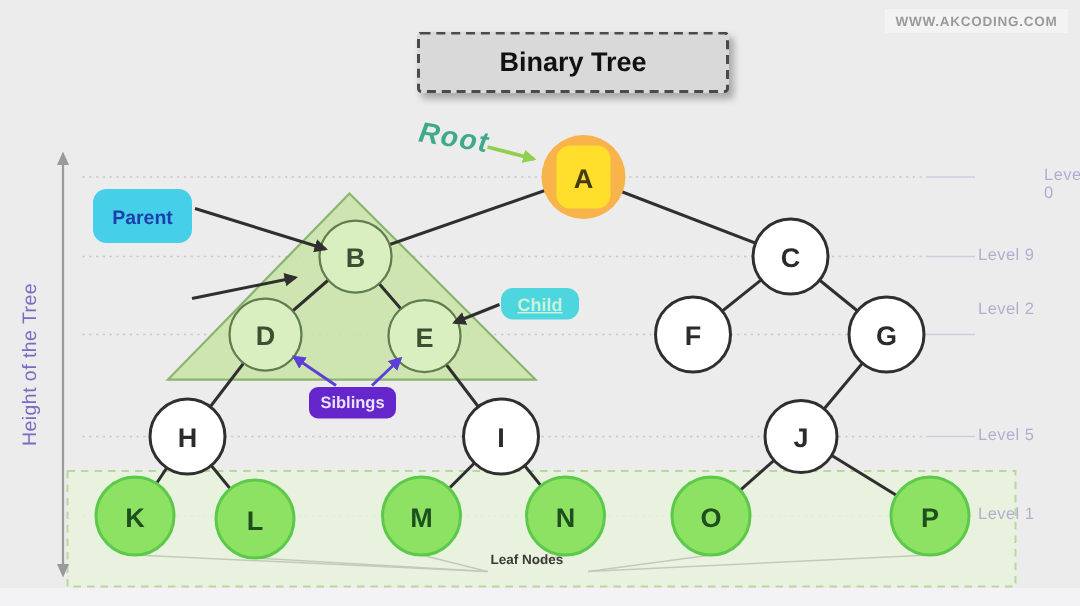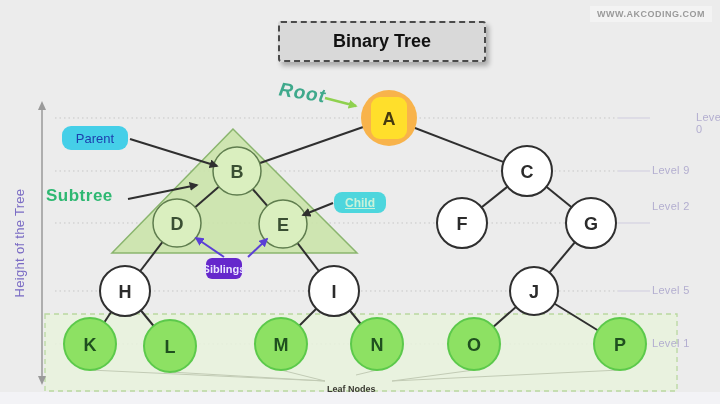--- a/index.html
+++ b/index.html
@@ -22,40 +22,40 @@
     box-shadow:3px 4px 5px rgba(0,0,0,.28);
     display:flex;align-items:center;justify-content:center;
   }
   .title-box span{font-size:18px;font-weight:bold;color:#111;}
 
   .root-text{
     left:279px;top:82px;color:#3fa98c;font-size:19px;font-weight:600;
     font-style:italic;transform:rotate(9deg);letter-spacing:1px;
   }
   .parent-badge{
-    left:62px;top:126px;width:66px;height:24px;border-radius:9px;
+    left:62px;top:126px;width:66px;height:36px;border-radius:9px;
     background:var(--parent-badge,#45cfe8);color:#1d3fae;
-    font-size:13px;font-weight:normal;display:flex;align-items:center;justify-content:center;
+    font-size:13px;font-weight:bold;display:flex;align-items:center;justify-content:center;
   }
   .subtree-text{
     left:46px;top:186px;color:var(--annotation-green,#2eb872);
     font-size:17px;font-weight:600;letter-spacing:.5px;
   }
   .child-badge{
     left:334px;top:192px;width:52px;height:21px;border-radius:8px;
     background:var(--child-badge,#4dd6dd);color:#c9f2da;
     font-size:12px;font-weight:bold;display:flex;align-items:center;justify-content:center;text-decoration:underline;
   }
   .siblings-badge{
-    left:206px;top:258px;width:36px;height:21px;border-radius:6px;
+    left:206px;top:258px;width:58px;height:21px;border-radius:6px;
     background:var(--siblings-badge,#6527cc);color:#e9e3ff;
     font-size:11px;font-weight:bold;display:flex;align-items:center;justify-content:center;
   }
   .leaf-label{
-    left:327px;top:368px;font-size:9px;font-weight:bold;color:#3b3b33;margin-top:16px;
+    left:327px;top:368px;font-size:9px;font-weight:bold;color:#3b3b33;
   }
   .height-text{
     left:-60px;top:235px;width:160px;height:16px;text-align:center;
     transform:rotate(-90deg);color:var(--height-text,#7a6bc4);
     font-size:13px;font-weight:500;letter-spacing:.3px;
   }
   .level-label{
     position:absolute;left:652px;font-size:11px;color:var(--level-text,#b3aed0);
     font-weight:500;letter-spacing:.3px;
   }
@@ -188,21 +188,20 @@
     </svg>
 
   <div class="overlay title-box">
     <span>Binary Tree</span>
   </div>
 
   <div class="overlay watermark">WWW.AKCODING.COM</div>
 
   <span class="overlay root-text">Root</span>
   <div class="overlay parent-badge">Parent</div>
-  <span class="overlay subtree-text">Subtree</span>
   <div class="overlay child-badge">Child</div>
   <div class="overlay siblings-badge">Siblings</div>
   <span class="overlay leaf-label">Leaf Nodes</span>
   <div class="overlay height-text">Height of the Tree</div>
 
   <div id="level-labels">
       <span class="level-label" style="top: 111px; margin-left: 44px;">Level 0</span>
       <span class="level-label" style="top: 164px;">Level 9</span>
       <span class="level-label" style="top: 200px;">Level 2</span>
       <span class="level-label" style="top: 284px;">Level 5</span>

